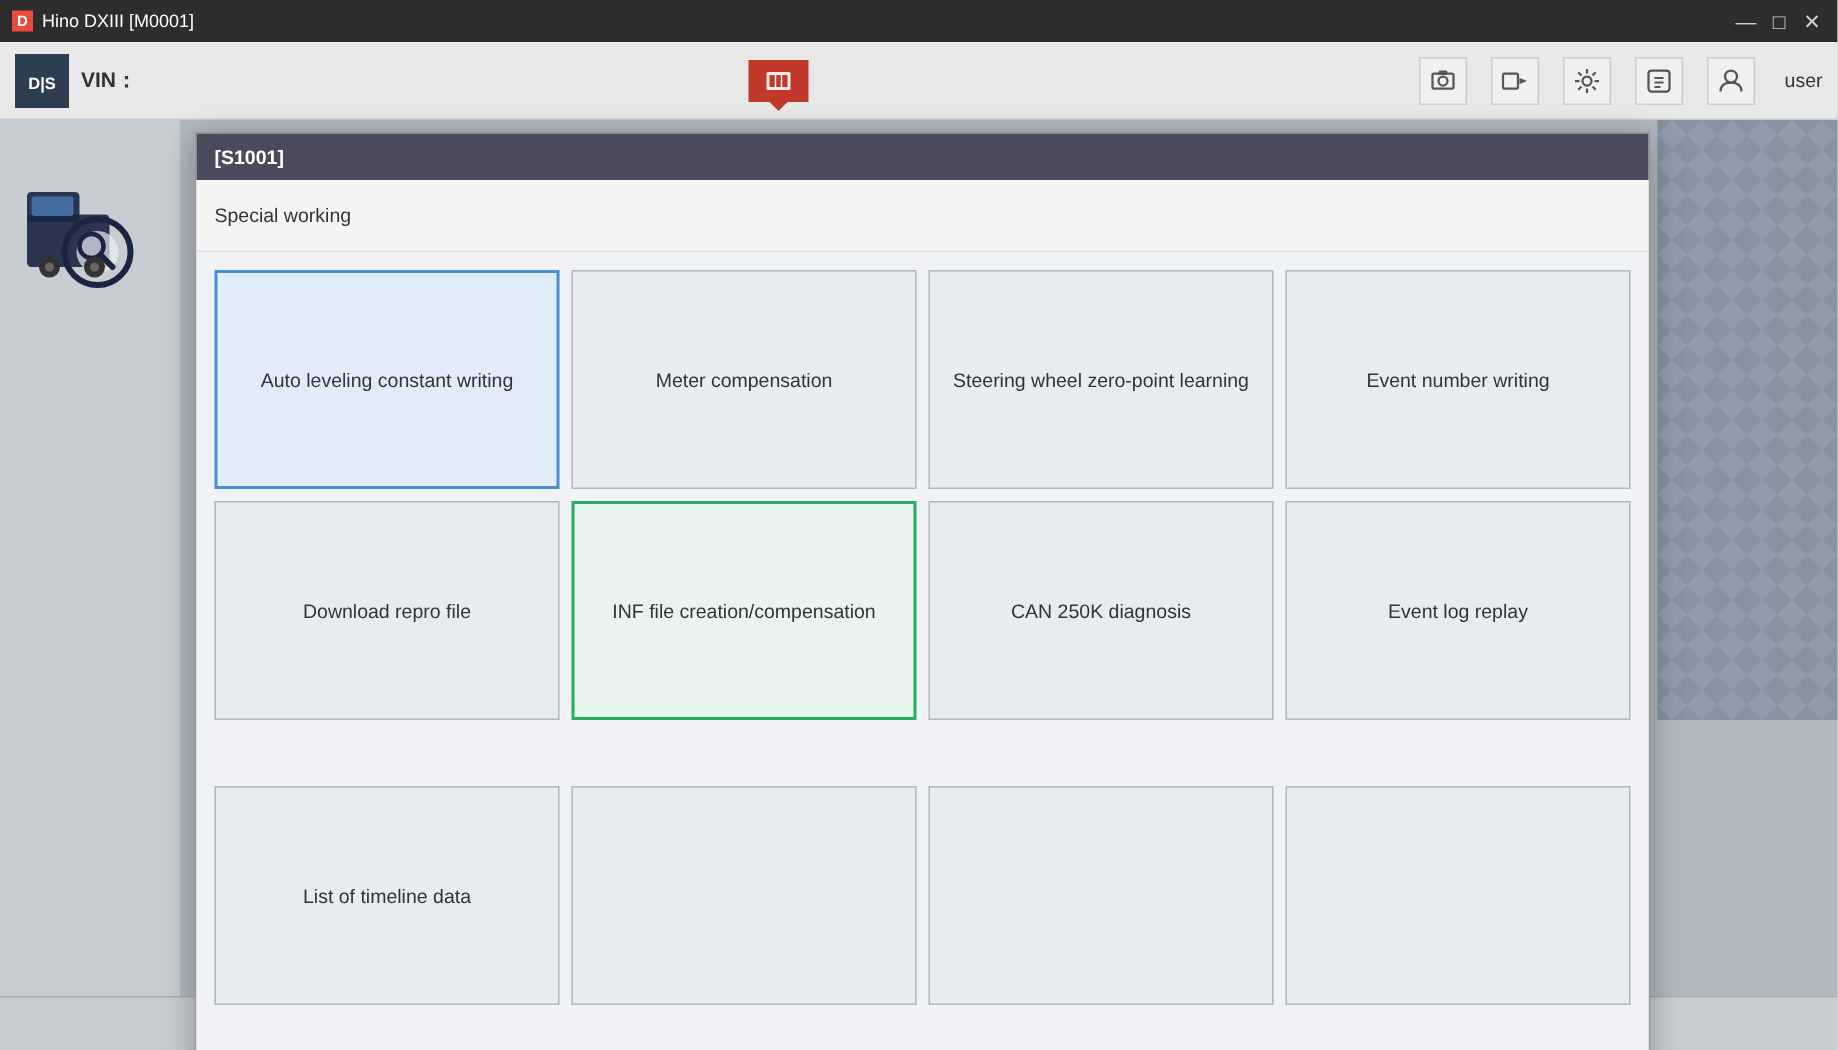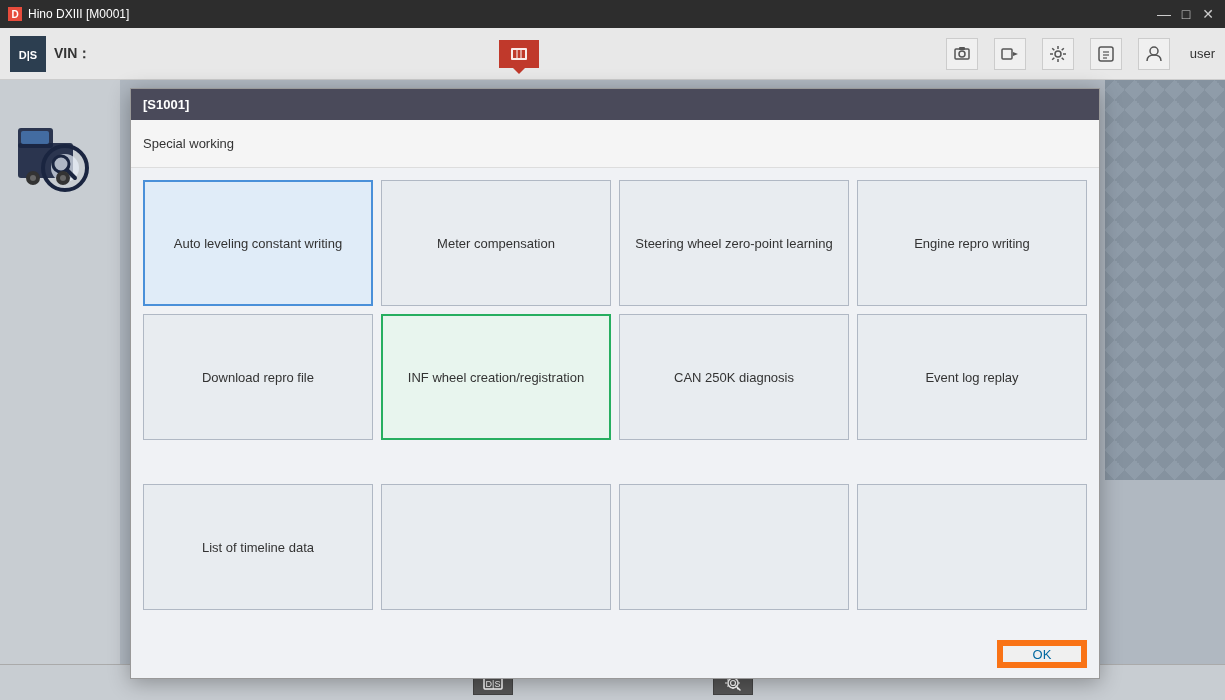--- a/index.html
+++ b/index.html
@@ -185,21 +185,21 @@
     
     .grid-container {
       display: grid;
       grid-template-columns: repeat(4, 1fr);
       gap: 8px;
       margin-bottom: 8px;
     }
     .grid-cell {
       background: #e8ecf0;
       border: 1.5px solid #b0b8c4;
-      height: 126px;
+      height: 146px;
       display: flex;
       align-items: center;
       justify-content: center;
       text-align: center;
       cursor: pointer;
       padding: 10px;
       font-size: 13px;
       color: #333;
       transition: background 0.1s;
     }
@@ -410,30 +410,30 @@
       <div class="grid-cell selected-blue">
         <span>Auto leveling constant writing</span>
       </div>
       <div class="grid-cell">
         <span>Meter compensation</span>
       </div>
       <div class="grid-cell">
         <span>Steering wheel zero-point learning</span>
       </div>
       <div class="grid-cell">
-        <span>Engine repro writing</span>
+        <span>Event number writing</span>
       </div>
     </div>
 
     <div class="grid-container">
       <div class="grid-cell">
         <span>Download repro file</span>
       </div>
       <div class="grid-cell selected-green">
-        <span>INF wheel creation/registration</span>
+        <span>INF file creation/compensation</span>
       </div>
       <div class="grid-cell">
         <span>CAN 250K diagnosis</span>
       </div>
       <div class="grid-cell">
         <span>Event log replay</span>
       </div>
     </div>
 
     <div class="grid-row3">

